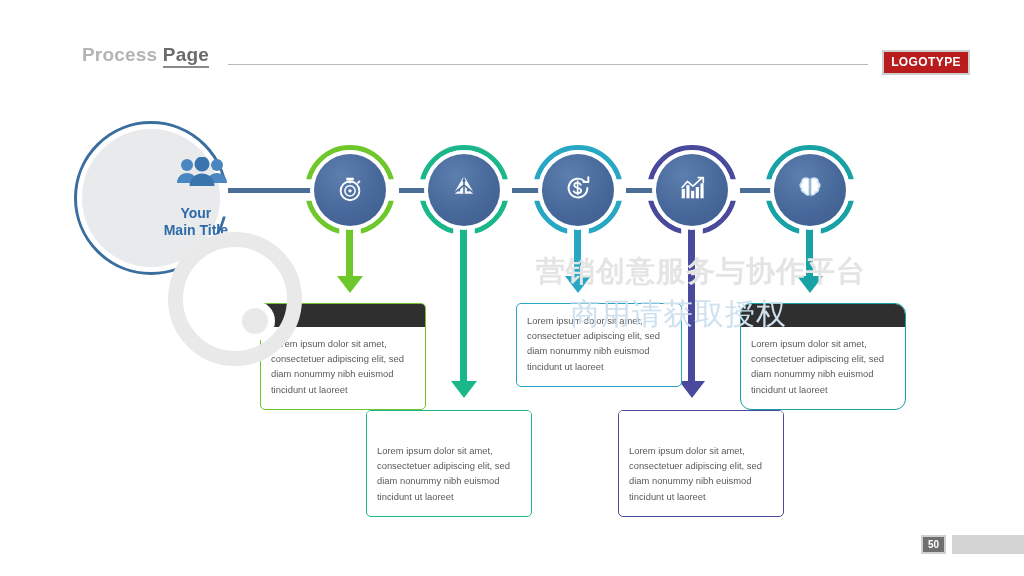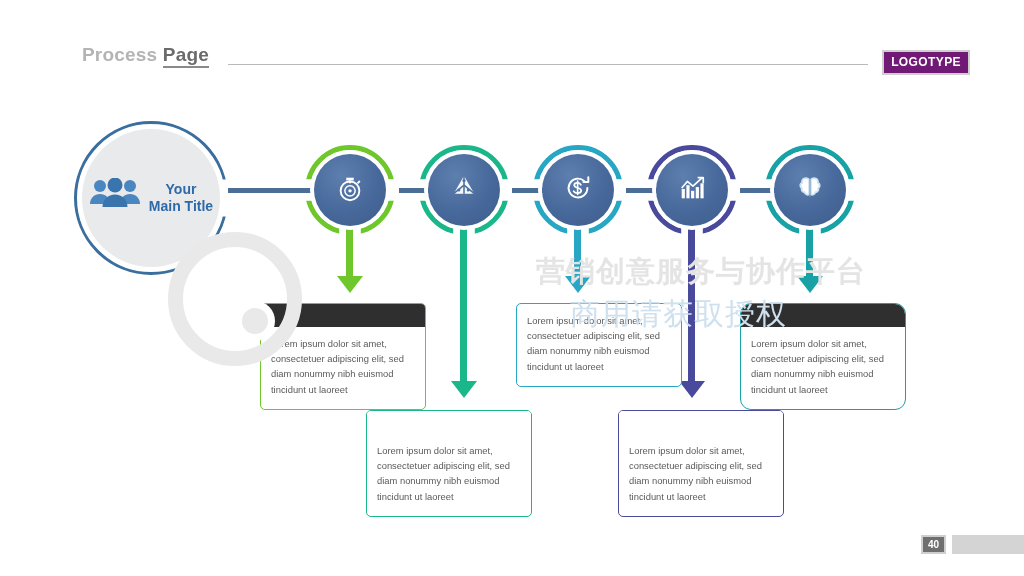--- a/index.html
+++ b/index.html
@@ -24,21 +24,21 @@
   }
   .ht-light { color: #b4b4b4; }
   .ht-dark  { color: #6b6b6b; border-bottom: 2px solid #8a8a8a; padding-bottom: 1px; }
   .header-rule {
     position: absolute; left: 228px; top: 64px;
     width: 640px; height: 1px; background: #b9b9b9;
   }
   .logotype {
     position: absolute; right: 54px; top: 50px;
     padding: 3px 7px 4px 7px;
-    background: #701a75;
+    background: #b91c1c;
     border: 2px solid #cfcfcf;
     color: #ffffff;
     font-size: 12px; font-weight: bold;
     letter-spacing: .4px;
     font-family: "Liberation Sans", sans-serif;
   }
 
   
   .watermark {
     position: absolute; inset: 0;
@@ -93,22 +93,22 @@
     clip-path: polygon(0 0, 100% 0, 100% 38%, 93% 38%, 93% 62%, 100% 62%, 100% 100%, 0 100%);
   }
   .mc-fill {
     position: absolute; left: 8px; top: 8px;
     width: 138px; height: 138px;
     border-radius: 50%;
     background: #e9eaec;
   }
   .mc-inner {
     position: absolute; inset: 0;
-    display: flex; flex-direction: row;
-    align-items: center; justify-content: center;
+    display: flex; flex-direction: column;
+    align-items: flex-end; justify-content: center;
     gap: 8px;
   }
   .mc-icon { margin-bottom: 6px; }
   .mc-label {
     color: #2f6aa8; font-size: 14px; font-weight: bold;
     text-align: center; line-height: 1.25;
   }
 
   
   .step {
@@ -359,15 +359,15 @@
 
   <div class="watermark">
     <div class="wm-big">
       <span class="wm-logo"></span>
     </div>
     <div class="wm-line1">营销创意服务与协作平台</div>
     <div class="wm-line2">商用请获取授权</div>
   </div>
 
   <div class="footer-bar"></div>
-  <div class="page-badge">40</div>
+  <div class="page-badge">50</div>
 
 </div>
 
 </body></html>

